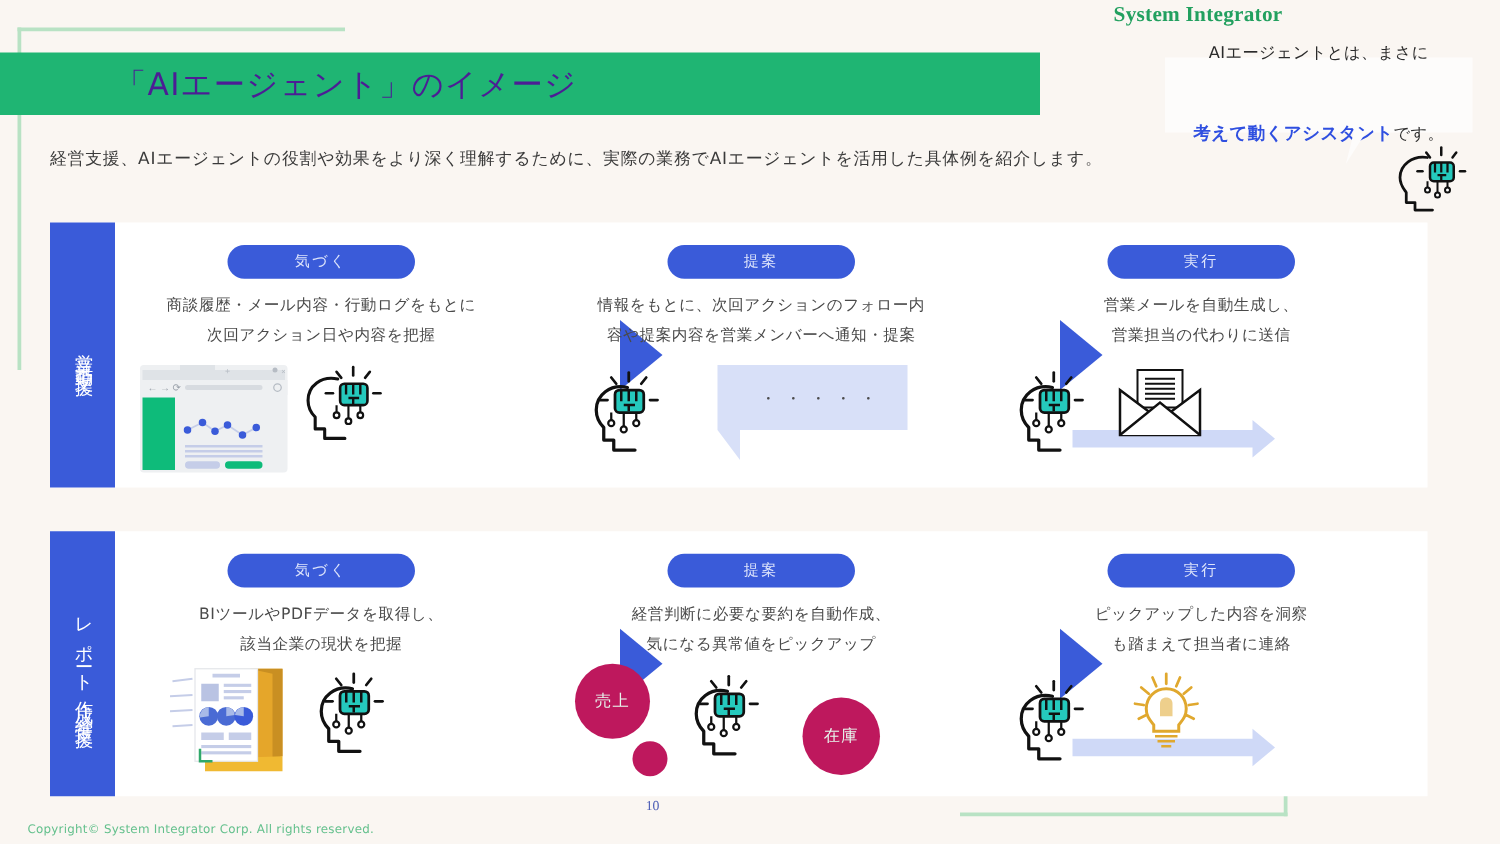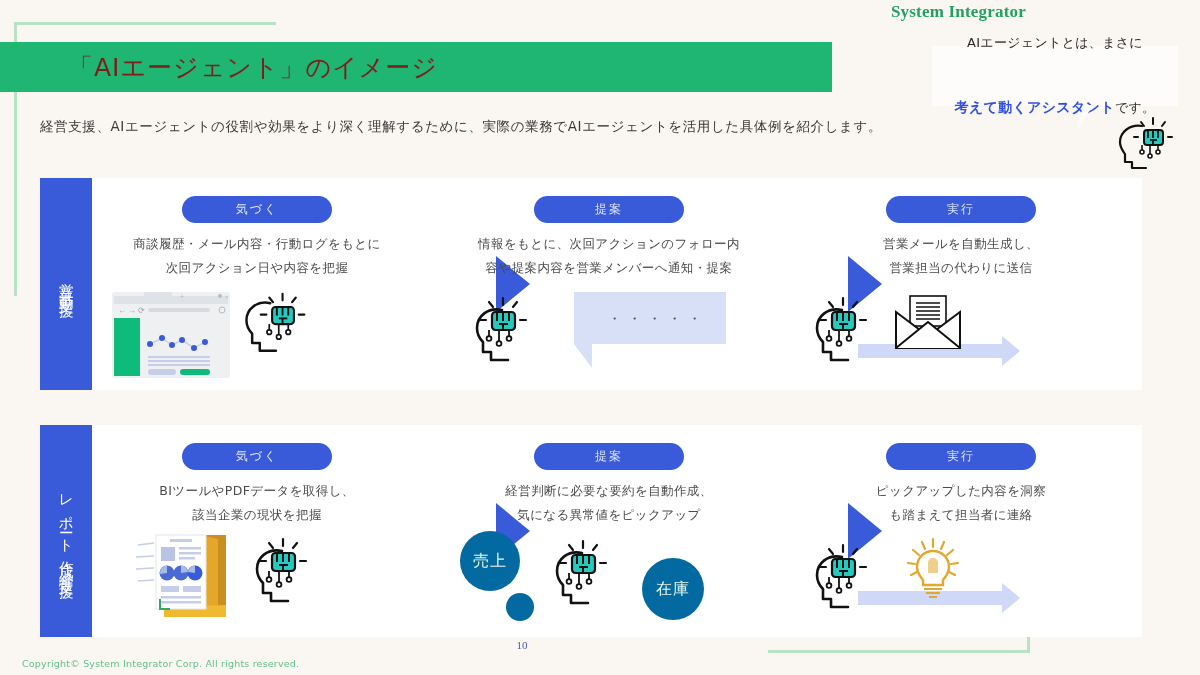--- a/index.html
+++ b/index.html
@@ -23,21 +23,21 @@
     font-family: "Liberation Serif", "DejaVu Serif", serif;
     font-weight: bold; font-size: 17px; color: #22a05f; letter-spacing: .2px;
   }
 
   
   .titlebar {
     position: absolute; left: 0; top: 42px; width: 832px; height: 50px;
     background: #1fb573; display: flex; align-items: center;
   }
   .titlebar .t {
-    color: #7f1d1d; font-size: 25px; margin-left: 68px; letter-spacing: 1px;
+    color: #4c1d95; font-size: 25px; margin-left: 92px; letter-spacing: 1px;
     font-family: "DejaVu Sans", "Liberation Sans", sans-serif; font-weight: 400;
   }
 
   .lede {
     position: absolute; left: 40px; top: 118px; font-size: 13.5px; color: #3a3a3a;
     letter-spacing: .6px; font-family: "DejaVu Sans", "Liberation Sans", sans-serif;
   }
 
   
   .callout {
@@ -96,23 +96,23 @@
 
   .bigarrow {
     position: absolute; top: 50%; transform: translateY(-50%);
     width: 0; height: 0; border-left: 34px solid #3a5bd9;
     border-top: 28px solid transparent; border-bottom: 28px solid transparent;
   }
   #arrow1a { left: 404px; } #arrow1b { left: 756px; }
   #arrow2a { left: 404px; } #arrow2b { left: 756px; }
 
   
-  .gcirc { position: absolute; border-radius: 50%; background: #0369a1;
+  .gcirc { position: absolute; border-radius: 50%; background: #be185d;
     display: flex; align-items: center; justify-content: center;
-    color: #e7f7ee; font-size: 16px; letter-spacing: 1px;
+    color: #e7f7ee; font-size: 13px; letter-spacing: 1px;
     font-family: "DejaVu Sans", "Liberation Sans", sans-serif; }
 
   
   .person { position: absolute; }
   .person .ph { width: 34px; height: 34px; border-radius: 50%; background: #0a0a0a; margin: 0 auto; }
   .person .pb { width: 62px; height: 30px; background: #0a0a0a;
     border-radius: 31px 31px 0 0; margin-top: 2px; position: relative; }
   .person .plab { position: absolute; left: 0; right: 0; top: 9px; text-align: center;
     color: #fff; font-size: 9.5px; letter-spacing: .5px;
     font-family: "DejaVu Sans", "Liberation Sans", sans-serif; }

